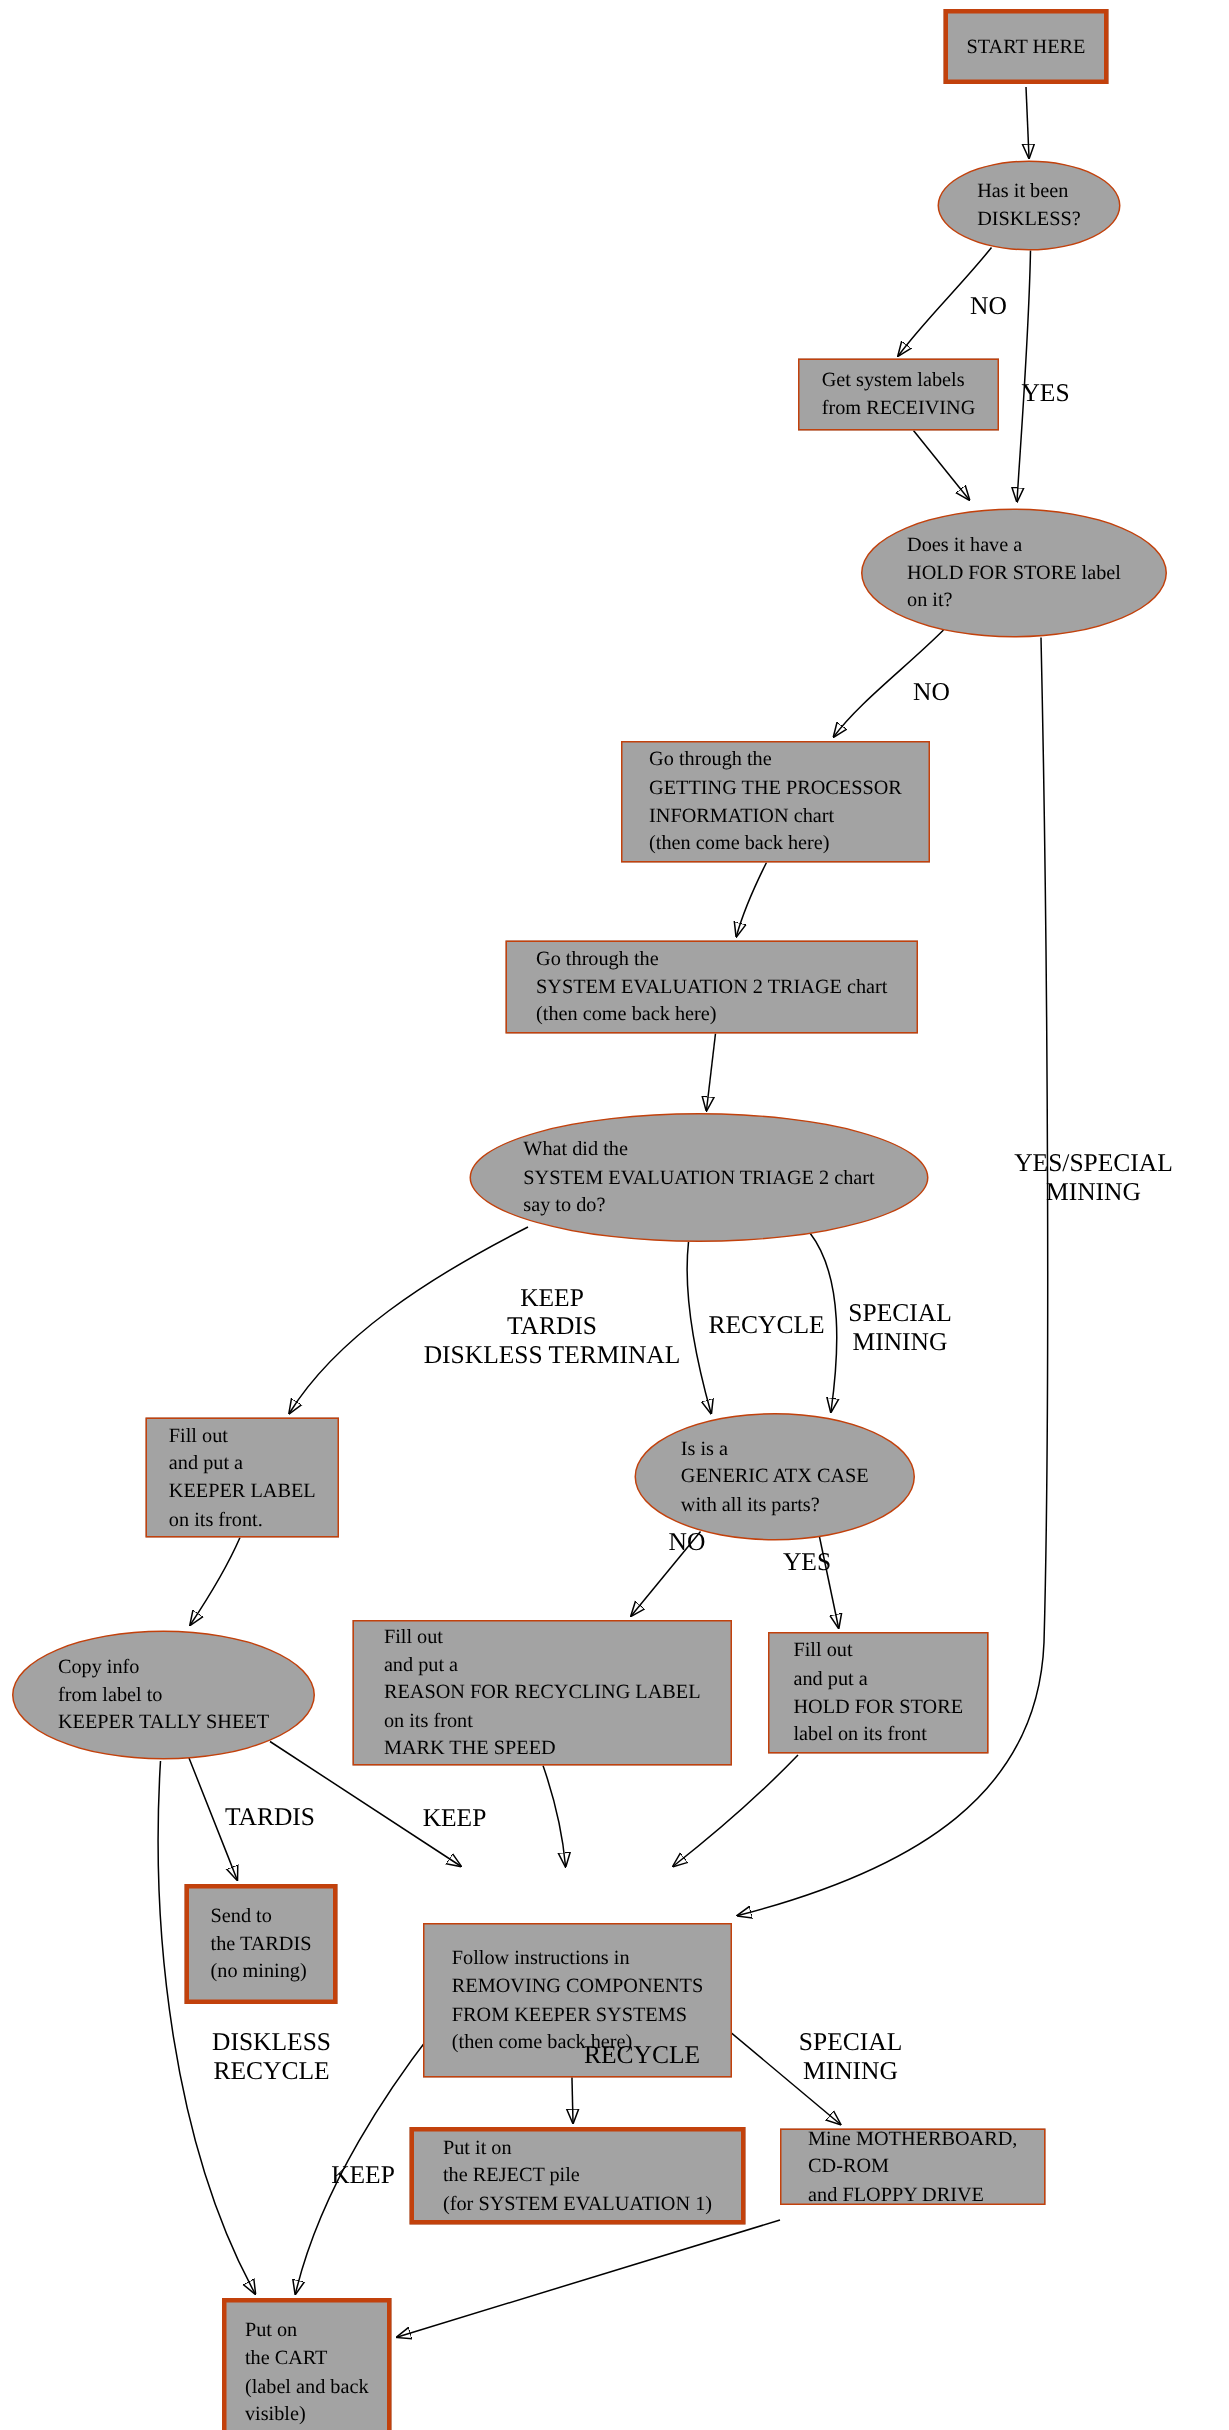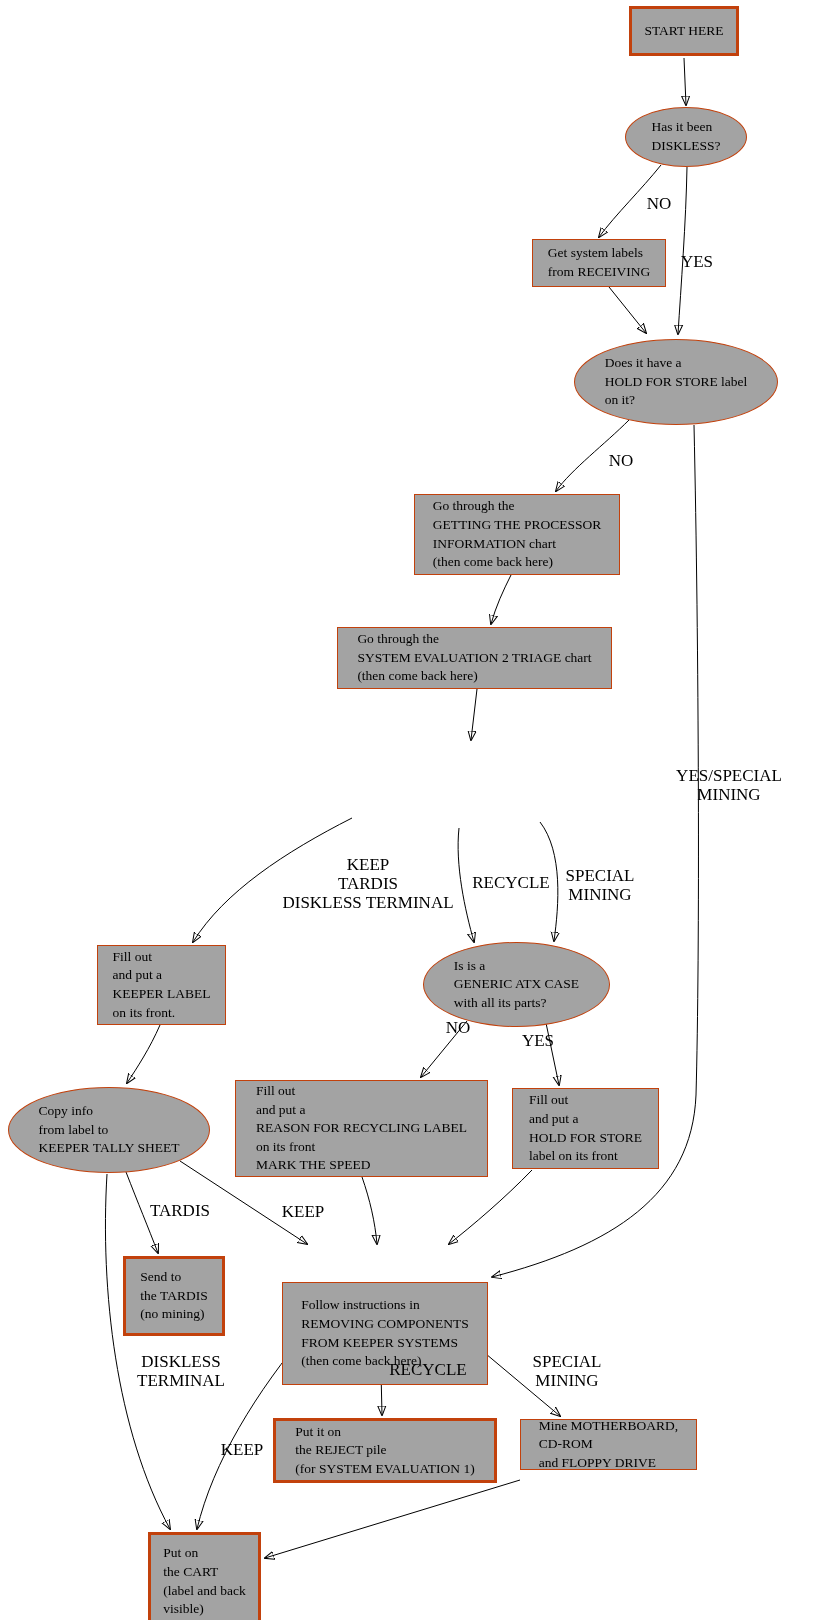--- a/index.html
+++ b/index.html
@@ -75,20 +75,23 @@
 
   <div class="node" style="left:414px;top:494px;width:206px;height:81px;">Go through the
 GETTING THE PROCESSOR
 INFORMATION chart
 (then come back here)</div>
 
   <div class="node" style="left:337px;top:627px;width:275px;height:62px;">Go through the
 SYSTEM EVALUATION 2 TRIAGE chart
 (then come back here)</div>
 
+  <div class="node ellipse" style="left:313px;top:742px;width:306px;height:86px;">What did the
+SYSTEM EVALUATION TRIAGE 2 chart
+say to do?</div>
 
   <div class="node ellipse" style="left:423px;top:942px;width:187px;height:85px;">Is is a
 GENERIC ATX CASE
 with all its parts?</div>
 
   <div class="node" style="left:97px;top:945px;width:129px;height:80px;">Fill out
 and put a
 KEEPER LABEL
 on its front.</div>
 
@@ -138,19 +141,19 @@
 TARDIS
 DISKLESS TERMINAL</div>
   <div class="edge-label" style="left:511px;top:883px;">RECYCLE</div>
   <div class="edge-label" style="left:600px;top:885px;">SPECIAL
 MINING</div>
   <div class="edge-label" style="left:458px;top:1028px;">NO</div>
   <div class="edge-label" style="left:538px;top:1041px;">YES</div>
   <div class="edge-label" style="left:180px;top:1211px;">TARDIS</div>
   <div class="edge-label" style="left:303px;top:1212px;">KEEP</div>
   <div class="edge-label" style="left:181px;top:1371px;">DISKLESS
-TERMINAL</div>
+RECYCLE</div>
   <div class="edge-label" style="left:428px;top:1370px;">RECYCLE</div>
   <div class="edge-label" style="left:567px;top:1371px;">SPECIAL
 MINING</div>
   <div class="edge-label" style="left:242px;top:1450px;">KEEP</div>
 
 </div>
 
 </body></html>

